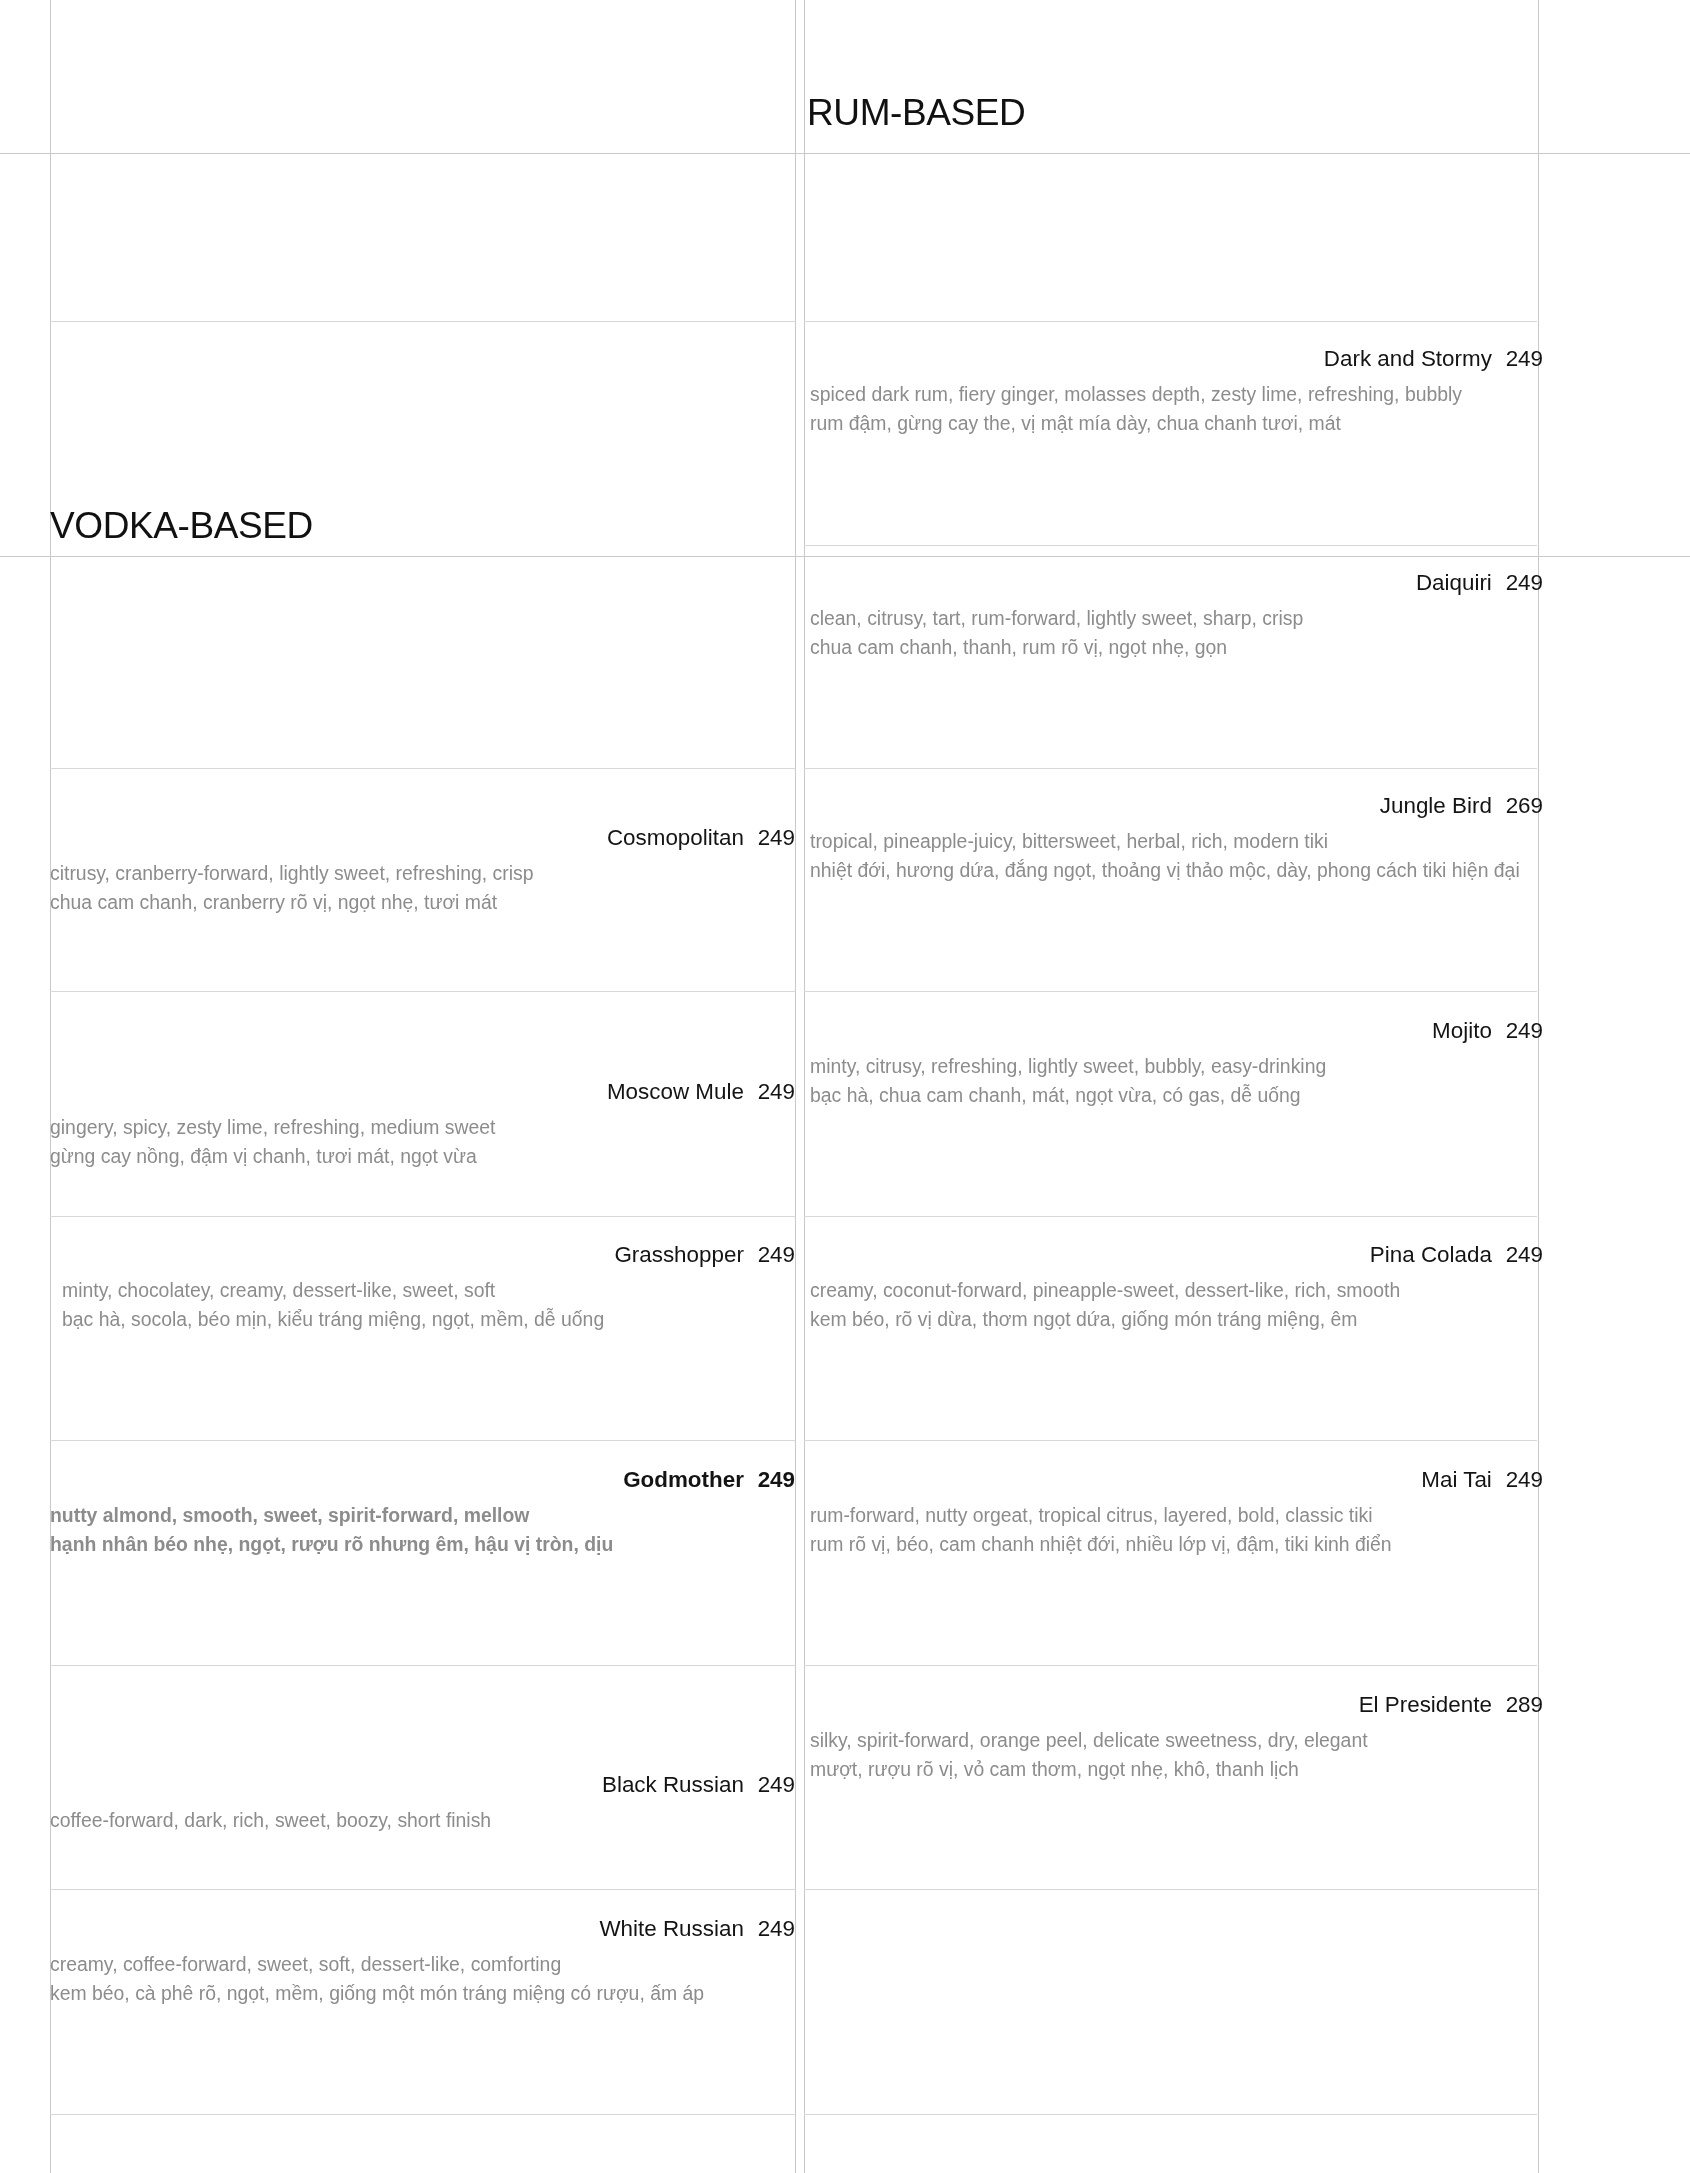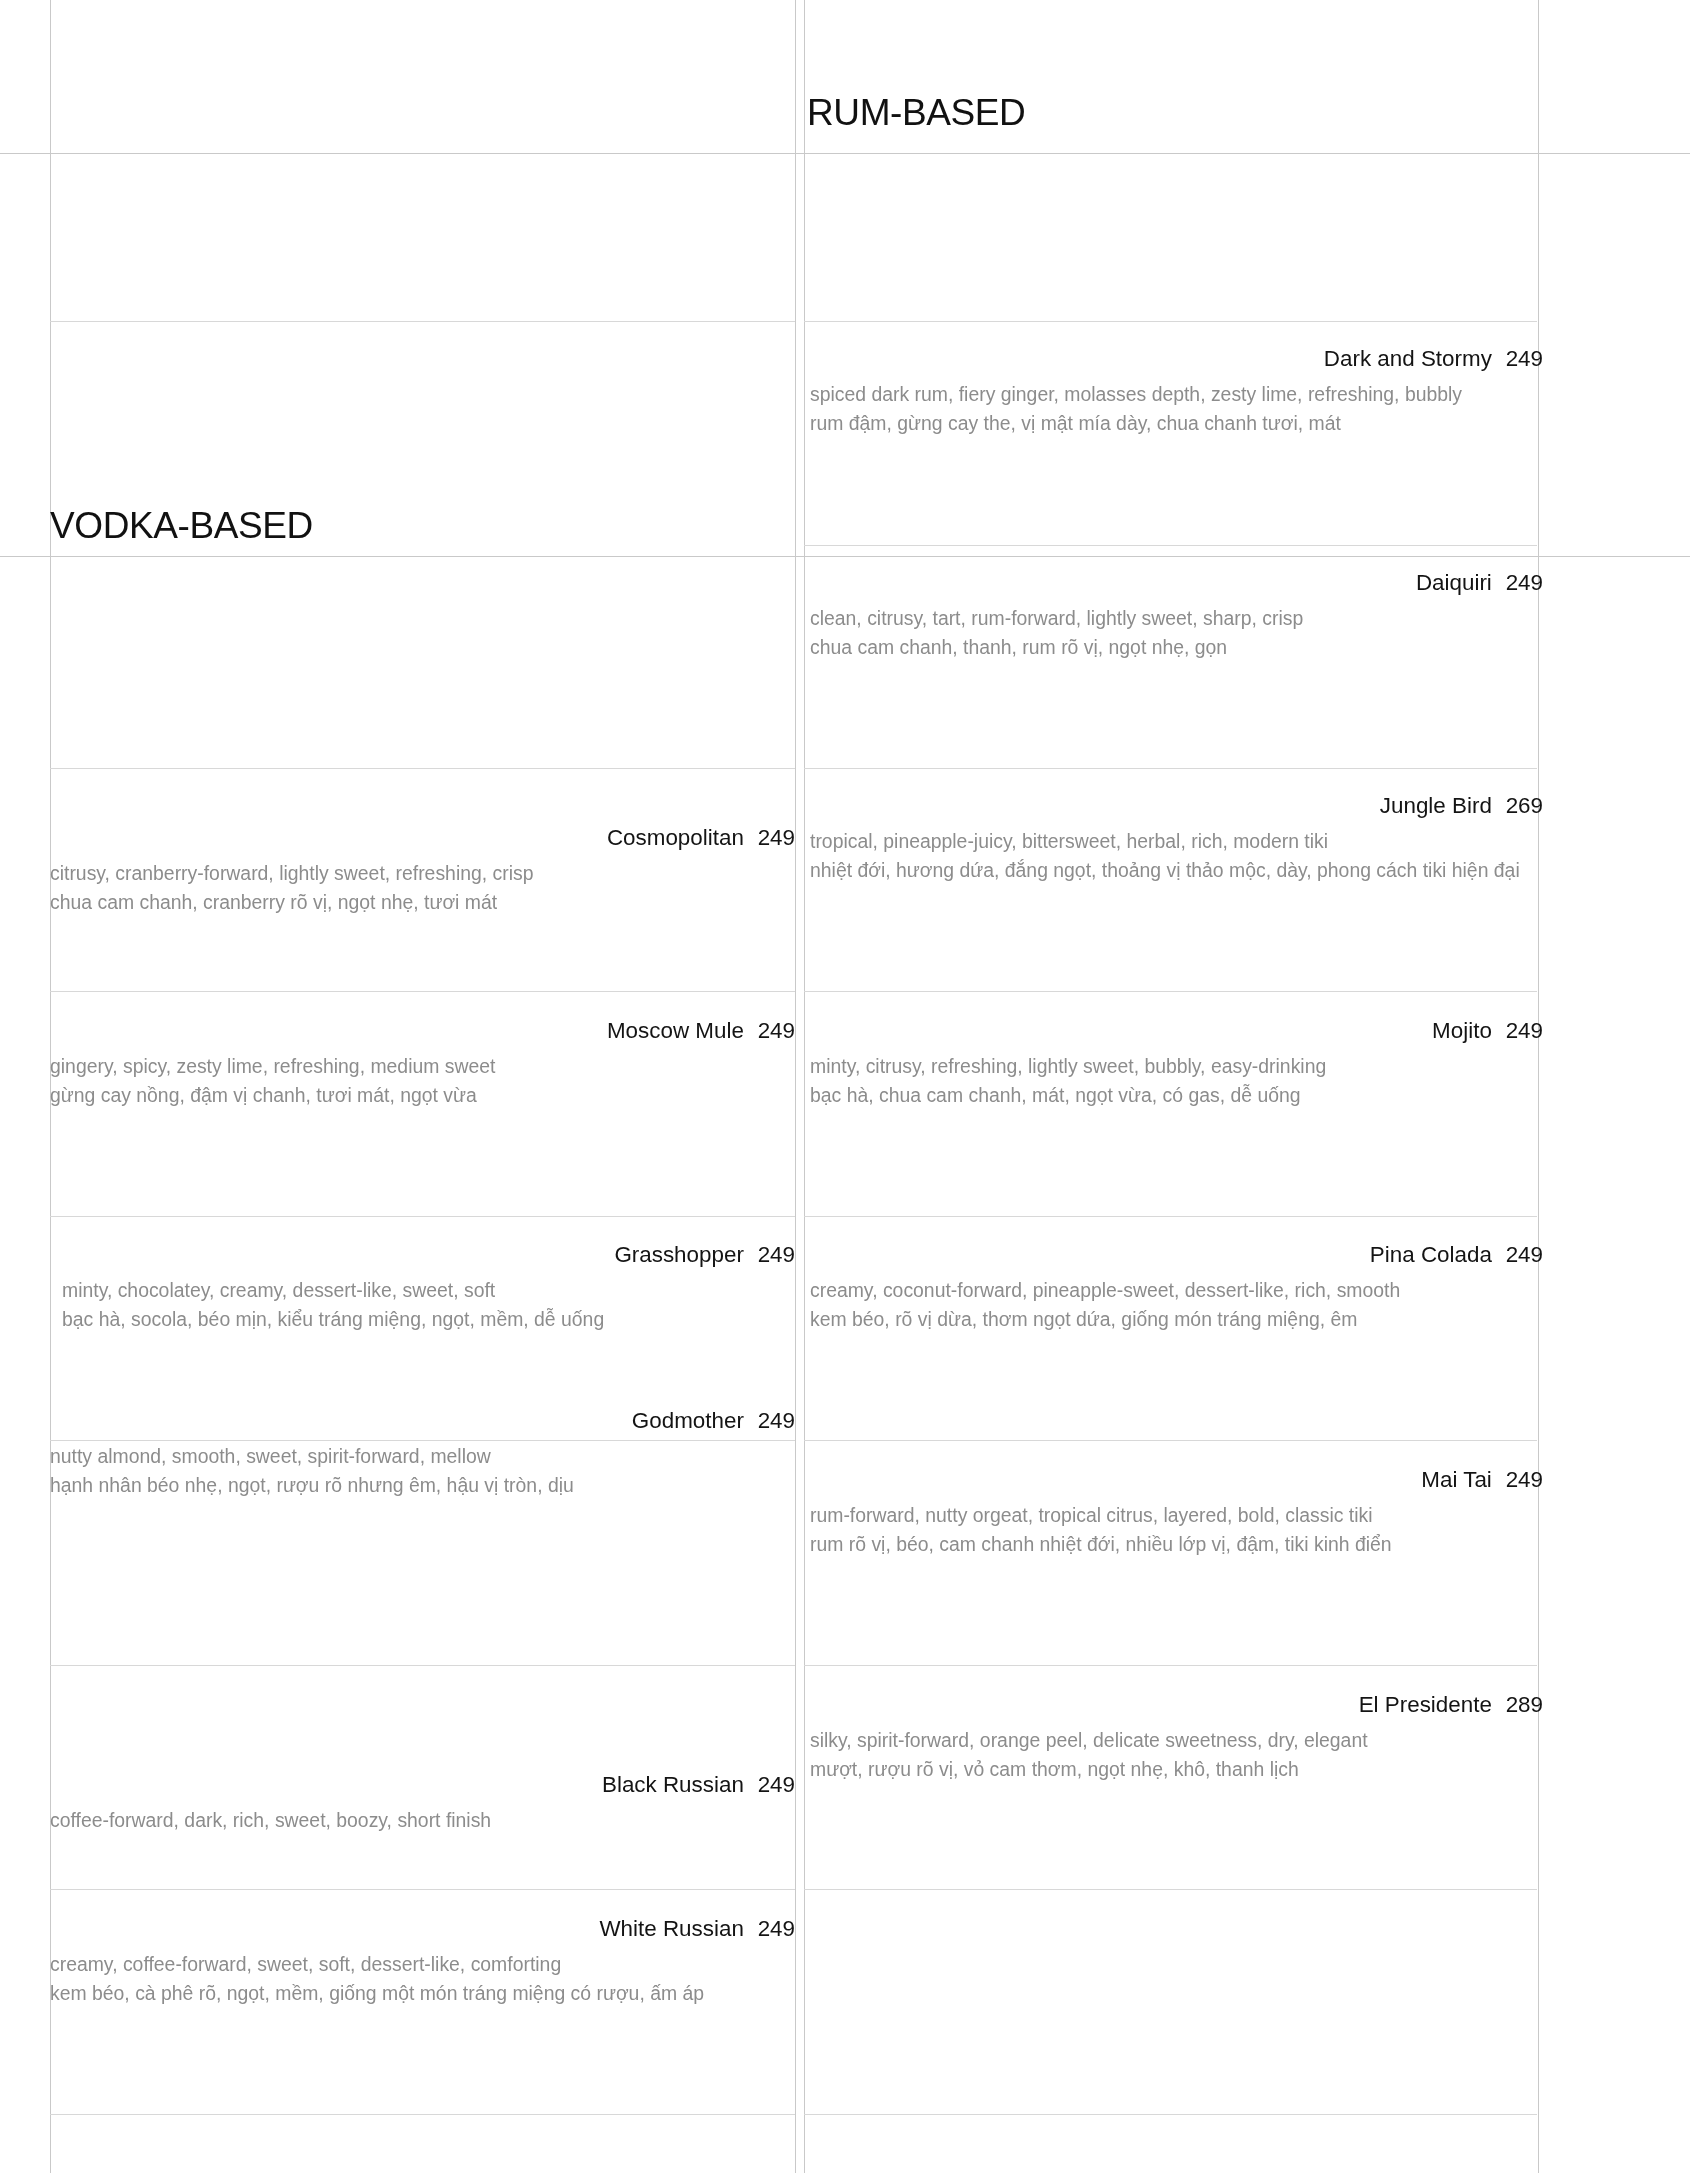--- a/index.html
+++ b/index.html
@@ -113,39 +113,39 @@
 
   <div class="item" style="left:50px; top:793px;margin-top:32px;">
     <div class="item-head">
       <span class="item-name">Cosmopolitan</span>
       <span class="item-price">249</span>
     </div>
     <div class="item-desc">citrusy, cranberry-forward, lightly sweet, refreshing, crisp</div>
     <div class="item-desc vi">chua cam chanh, cranberry rõ vị, ngọt nhẹ, tươi mát</div>
   </div>
 
-  <div class="item" style="left:50px; top:1018px;">
+  <div class="item" style="left:50px; top:1079px;">
     <div class="item-head">
       <span class="item-name">Moscow Mule</span>
       <span class="item-price">249</span>
     </div>
     <div class="item-desc">gingery, spicy, zesty lime, refreshing, medium sweet</div>
     <div class="item-desc vi">gừng cay nồng, đậm vị chanh, tươi mát, ngọt vừa</div>
   </div>
 
   <div class="item" style="left:50px; top:1242px;padding-left:12px;">
     <div class="item-head">
       <span class="item-name">Grasshopper</span>
       <span class="item-price">249</span>
     </div>
     <div class="item-desc">minty, chocolatey, creamy, dessert-like, sweet, soft</div>
     <div class="item-desc vi">bạc hà, socola, béo mịn, kiểu tráng miệng, ngọt, mềm, dễ uống</div>
   </div>
 
-  <div class="item" style="left:50px; top:1408px;">
+  <div class="item" style="left:50px; top:1467px;font-weight:bold;">
     <div class="item-head">
       <span class="item-name">Godmother</span>
       <span class="item-price">249</span>
     </div>
     <div class="item-desc">nutty almond, smooth, sweet, spirit-forward, mellow</div>
     <div class="item-desc vi">hạnh nhân béo nhẹ, ngọt, rượu rõ nhưng êm, hậu vị tròn, dịu</div>
   </div>
 
   <div class="item" style="left:50px; top:1772px;">
     <div class="item-head">

